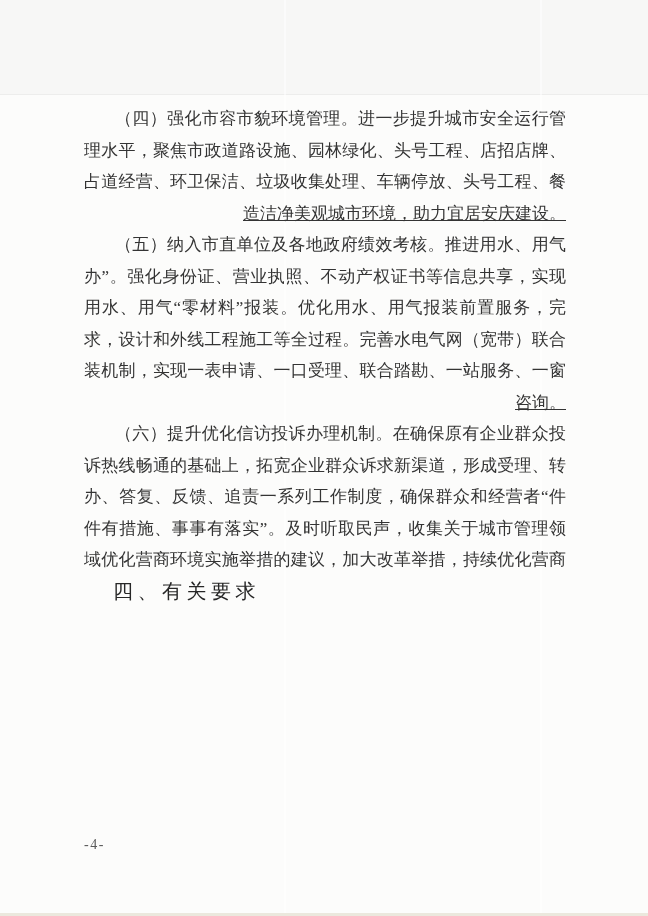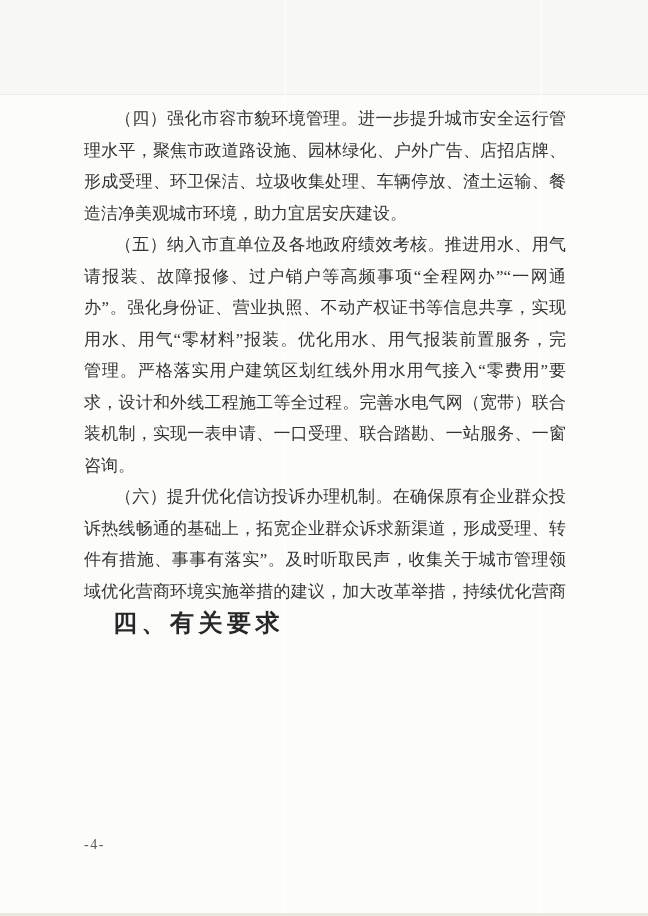--- a/index.html
+++ b/index.html
@@ -36,25 +36,25 @@
     line-height: 31.5px;
     box-sizing: border-box;
     overflow: hidden;
   }
   .j {
     text-align: justify;
     text-align-last: justify;
     text-justify: inter-character;
   }
   .indent { text-indent: 31px; }
-  .endl { text-align: left; }
+  .endl { text-align: right; text-decoration: underline; }
   .heading {
     font-family: "Liberation Sans", "DejaVu Sans", sans-serif;
-    font-weight: 700;
-    font-size: 24px;
+    font-weight: 400;
+    font-size: 20px;
     letter-spacing: 4.5px;
     color: #272727;
     text-indent: 29px;
   }
   .page-num {
     position: absolute; left: 84px; top: 837px;
     font-size: 14px;
     letter-spacing: 1.5px;
     color: #5a5a5a;
     font-family: "Liberation Serif", "DejaVu Serif", serif;
@@ -65,39 +65,38 @@
 
 <div class="scan-page">
   <div class="top-band"></div>
   <div class="streak s1"></div>
   <div class="streak s2"></div>
 
   <div class="page-body">
 
     <div class="para">
       <div class="line j indent">（四）强化市容市貌环境管理。进一步提升城市安全运行管</div>
-      <div class="line j">理水平，聚焦市政道路设施、园林绿化、户外广告、店招店牌、</div>
-      <div class="line j">形成受理、环卫保洁、垃圾收集处理、车辆停放、渣土运输、餐</div>
+      <div class="line j">理水平，聚焦市政道路设施、园林绿化、头号工程、店招店牌、</div>
+      <div class="line j">占道经营、环卫保洁、垃圾收集处理、车辆停放、头号工程、餐</div>
       <div class="line endl">造洁净美观城市环境，助力宜居安庆建设。</div>
     </div>
 
     <div class="para">
       <div class="line j indent">（五）纳入市直单位及各地政府绩效考核。推进用水、用气申</div>
-      <div class="line j">请报装、故障报修、过户销户等高频事项“全程网办”“一网通</div>
       <div class="line j">办”。强化身份证、营业执照、不动产权证书等信息共享，实现</div>
       <div class="line j">用水、用气“零材料”报装。优化用水、用气报装前置服务，完</div>
-      <div class="line j">管理。严格落实用户建筑区划红线外用水用气接入“零费用”要</div>
       <div class="line j">求，设计和外线工程施工等全过程。完善水电气网（宽带）联合报</div>
       <div class="line j">装机制，实现一表申请、一口受理、联合踏勘、一站服务、一窗</div>
       <div class="line endl">咨询。</div>
     </div>
 
     <div class="para">
       <div class="line j indent">（六）提升优化信访投诉办理机制。在确保原有企业群众投</div>
       <div class="line j">诉热线畅通的基础上，拓宽企业群众诉求新渠道，形成受理、转</div>
+      <div class="line j">办、答复、反馈、追责一系列工作制度，确保群众和经营者“件</div>
       <div class="line j">件有措施、事事有落实”。及时听取民声，收集关于城市管理领</div>
       <div class="line j">域优化营商环境实施举措的建议，加大改革举措，持续优化营商</div>
     </div>
 
     <div class="line heading">四、有关要求</div>
 
 
   </div>
 
   <div class="page-num">-4-</div>

